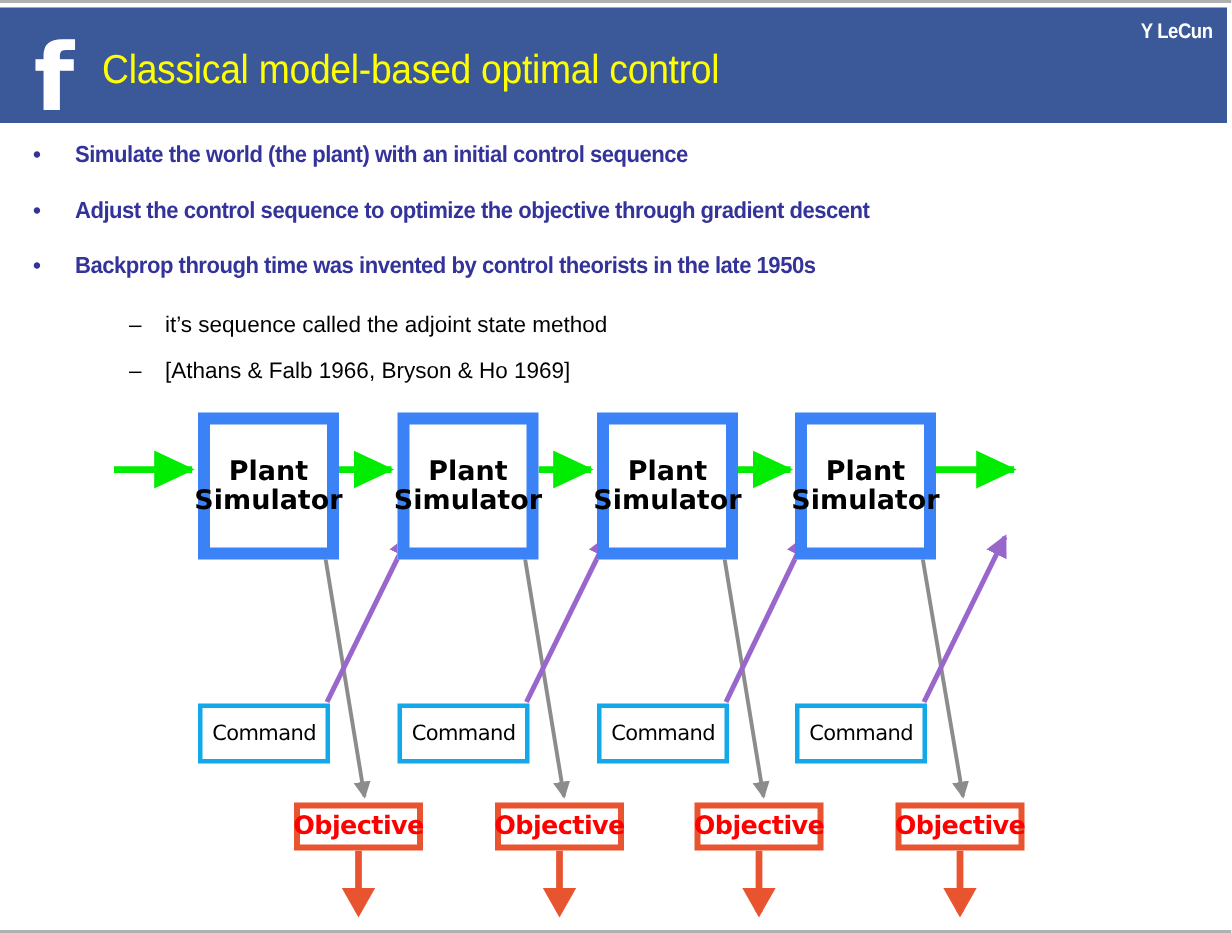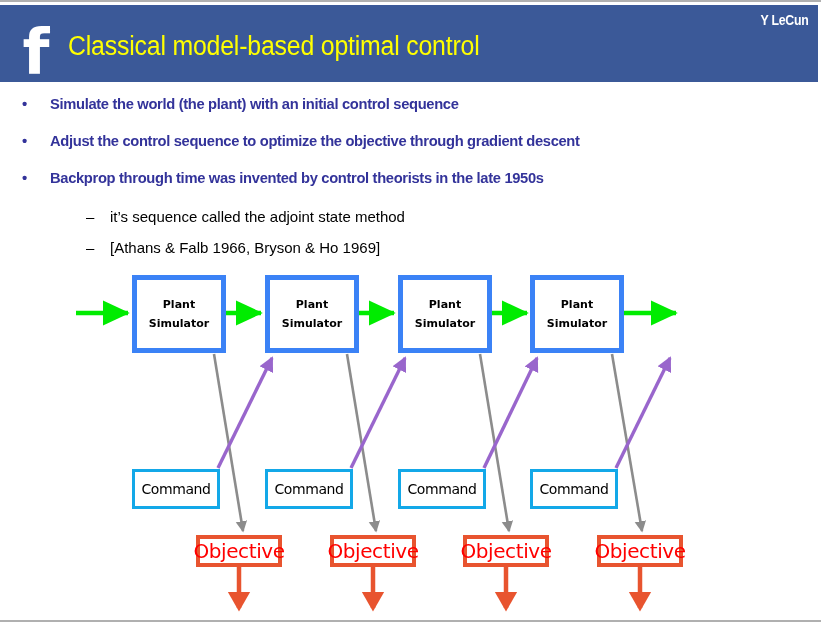--- a/index.html
+++ b/index.html
@@ -125,46 +125,46 @@
     position: absolute;
     box-sizing: border-box;
     display: flex;
     align-items: center;
     justify-content: center;
     text-align: center;
     background: #ffffff;
   }
   .plant-node {
     width: 94px;
-    height: 78px;
-    border: 5px solid #3b82f6;
-    color: #000000;
-    font-family: "DejaVu Sans", sans-serif;
-    font-size: 11px;
+    height: 98px;
+    border: 8px solid #3b82f6;
+    color: #000000;
+    font-family: "DejaVu Sans", sans-serif;
+    font-size: 18px;
     font-weight: bold;
     line-height: 19px;
   }
   .command-node {
     width: 88px;
     height: 40px;
     border: 3px solid #13a8e8;
     color: #000000;
     font-family: "DejaVu Sans", sans-serif;
     font-size: 14px;
     font-weight: normal;
     letter-spacing: -0.4px;
   }
   .objective-node {
     width: 86px;
     height: 32px;
     border: 4px solid #e8542f;
     color: #ff0000;
     font-family: "DejaVu Sans", sans-serif;
-    font-size: 20px;
-    font-weight: normal;
+    font-size: 17px;
+    font-weight: bold;
     letter-spacing: -0.4px;
   }
 </style>
 </head>
 <body>
 
 <div class="slide">
 
   <div class="banner">
     <div class="fb-logo">f</div>

